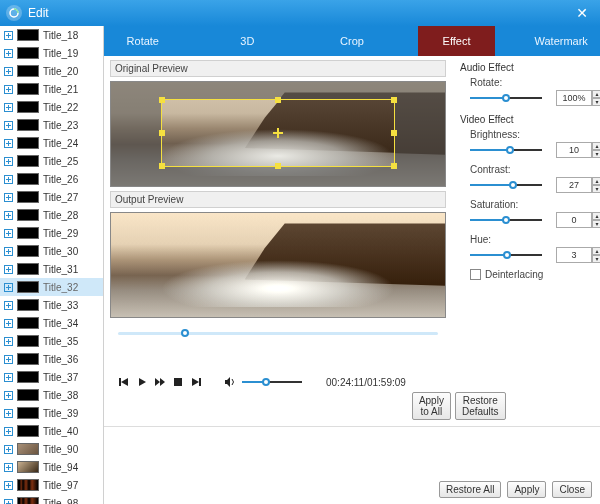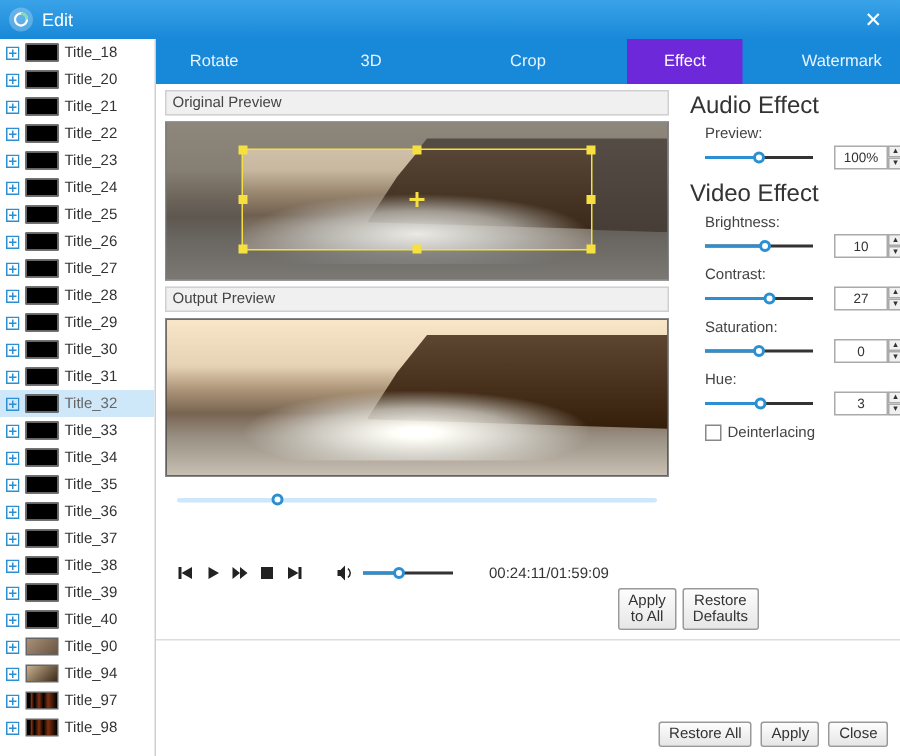--- a/index.html
+++ b/index.html
@@ -16,42 +16,42 @@
   .sb-item.selected { background: #cfe8f9; color: #666;}
   .sb-thumb { width: 22px; height: 12px; background: #000; flex-shrink: 0; border: 1px solid #666;}
   .sb-thumb.img1 { background: linear-gradient(135deg,#a89078,#6b5540);}
   .sb-thumb.img2 { background: linear-gradient(135deg,#c9b090,#3a2a18);}
   .sb-thumb.img3 { background: linear-gradient(90deg,#000 0%,#000 10%,#803010 15%,#000 25%,#803010 40%,#000 55%,#803010 70%,#000 100%);}
   .plus { width: 9px; height: 9px; flex-shrink:0; display:flex; align-items:center; justify-content:center;}
   .plus svg { display:block; }
   .editor { flex: 1; display: flex; flex-direction: column; background: #fff; min-width:0;}
   .tabs { height: 30px; background: #1888d8; display: flex; gap: 27px; }
   .tab { flex: 1; color: #e8f4ff; font-size: 11px; display: flex; align-items: center; justify-content: center; cursor: pointer; }
-  .tab.active { background: #6d28d9; color:#fff;}
+  .tab.active { background: #7f1d1d; color:#fff;}
   .content { flex: 1; display: flex; min-height:0;}
   .previews { flex: 1; display: flex; flex-direction: column; min-width: 0; padding: 4px 6px 0 6px; gap:4px;}
   .panel-label { font-size: 10px; color: #444; background:#f0f0f0; padding:2px 4px; border:1px solid #d0d0d0;}
   .preview-box { flex: 1; background: #555; border:1px solid #888; position:relative; overflow:hidden; min-height:0;}
   .cliff-scene { position:absolute; inset:0; background: linear-gradient(180deg, #d8c8b0 0%, #c8b8a0 30%, #9a8770 45%, #706050 60%, #8a8278 75%, #b0aaa0 100%);}
   .cliff { position:absolute; right:0; top:10%; width:60%; height:60%; background: linear-gradient(180deg,#5a4838,#3a2818); clip-path: polygon(20% 0, 100% 0, 100% 100%, 0 90%, 10% 40%);}
   .wave { position:absolute; bottom:10%; left:15%; width:70%; height:45%; background: radial-gradient(ellipse at 50% 60%, rgba(240,240,235,0.95), rgba(200,200,195,0.7) 40%, transparent 70%);}
   .crop-over { position:absolute; inset:0; background:rgba(80,80,80,0.55);}
   .crop-rect { position:absolute; left:15%; top:16%; width:70%; height:66%; border:1px solid #f5e040; }
   .crop-inner { position:absolute; inset:0; overflow:hidden;}
   .crop-inner .cliff-scene { position:absolute; width: calc(100% / 0.70); height: calc(100% / 0.66); left: calc(-15% * (1/0.70) ); top: calc(-16% * (1/0.66)); }
   .handle { position:absolute; width:6px; height:6px; background:#f5e040; }
   .h-tl{top:-3px;left:-3px}.h-tr{top:-3px;right:-3px}.h-bl{bottom:-3px;left:-3px}.h-br{bottom:-3px;right:-3px}
   .h-t{top:-3px;left:calc(50% - 3px)}.h-b{bottom:-3px;left:calc(50% - 3px)}.h-l{left:-3px;top:calc(50% - 3px)}.h-r{right:-3px;top:calc(50% - 3px)}
   .center-cross{position:absolute;left:calc(50% - 5px);top:calc(50% - 5px);width:10px;height:10px;}
   .center-cross::before,.center-cross::after{content:"";position:absolute;background:#f5e040;}
   .center-cross::before{left:4px;top:0;width:2px;height:10px;}
   .center-cross::after{top:4px;left:0;height:2px;width:10px;}
   .side-panel { width: 148px; padding: 6px 8px; font-size: 10px; color: #333;}
   .sp-section { margin-bottom: 8px; }
-  .sp-title { font-size: 16px; color:#333; margin-bottom:4px;}
+  .sp-title { font-size: 10px; color:#333; margin-bottom:4px;}
   .sp-row { margin: 0 0 6px 10px; }
   .sp-label { font-size: 10px; color:#444; margin-bottom:2px; display:block;}
   .sp-ctrl { display:flex; align-items:center; gap:14px;}
   .slider { flex:1; height:10px; position:relative;}
   .track { position:absolute; top:4px; left:0; right:0; height:2px; background:#333;}
   .track-fill { position:absolute; top:4px; left:0; height:2px; background:#2b8fd1;}
   .thumb-s { position:absolute; top:1px; width:8px; height:8px; border-radius:50%; background:#fff; border:2px solid #2b8fd1; transform:translateX(-50%);}
   .valbox { width:36px; height:16px; border:1px solid #aaa; background:#fff; display:flex; align-items:center; justify-content:center; font-size:9px; position:relative;}
   .stepper { position:absolute; right:-11px; top:-1px; width:10px; height:16px; display:flex; flex-direction:column;}
   .step-btn{flex:1; font-size:6px; line-height:1; border:1px solid #aaa; background:#f0f0f0; display:flex;align-items:center;justify-content:center; cursor:pointer;}
@@ -100,20 +100,31 @@
       </div>
       <div class="sb-item">
         <span class="plus">
           <svg width="9" height="9" viewBox="0 0 9 9">
             <rect x="0.5" y="0.5" width="8" height="8" fill="none" stroke="#2b8fd1"></rect>
             <line x1="2" y1="4.5" x2="7" y2="4.5" stroke="#2b8fd1"></line>
             <line x1="4.5" y1="2" x2="4.5" y2="7" stroke="#2b8fd1"></line>
           </svg>
         </span>
         <div class="sb-thumb "></div>
+        <span>Title_19</span>
+      </div>
+      <div class="sb-item">
+        <span class="plus">
+          <svg width="9" height="9" viewBox="0 0 9 9">
+            <rect x="0.5" y="0.5" width="8" height="8" fill="none" stroke="#2b8fd1"></rect>
+            <line x1="2" y1="4.5" x2="7" y2="4.5" stroke="#2b8fd1"></line>
+            <line x1="4.5" y1="2" x2="4.5" y2="7" stroke="#2b8fd1"></line>
+          </svg>
+        </span>
+        <div class="sb-thumb "></div>
         <span>Title_20</span>
       </div>
       <div class="sb-item">
         <span class="plus">
           <svg width="9" height="9" viewBox="0 0 9 9">
             <rect x="0.5" y="0.5" width="8" height="8" fill="none" stroke="#2b8fd1"></rect>
             <line x1="2" y1="4.5" x2="7" y2="4.5" stroke="#2b8fd1"></line>
             <line x1="4.5" y1="2" x2="4.5" y2="7" stroke="#2b8fd1"></line>
           </svg>
         </span>
@@ -472,21 +483,21 @@
               <button class="btn">Restore Defaults</button>
             </div>
           </div>
         </div>
       </div>
 
       <div class="side-panel">
         <div class="sp-section">
           <div class="sp-title">Audio Effect</div>
           <div class="sp-row">
-    <span class="sp-label">Preview:</span>
+    <span class="sp-label">Rotate:</span>
     <div class="sp-ctrl">
       <div class="slider">
         <div class="track"></div>
         <div class="track-fill" style="width:50%"></div>
         <div class="thumb-s" style="left:50%"></div>
       </div>
       <div class="valbox">100%
         <div class="stepper">
           <div class="step-btn">▴</div>
           <div class="step-btn">▾</div>

